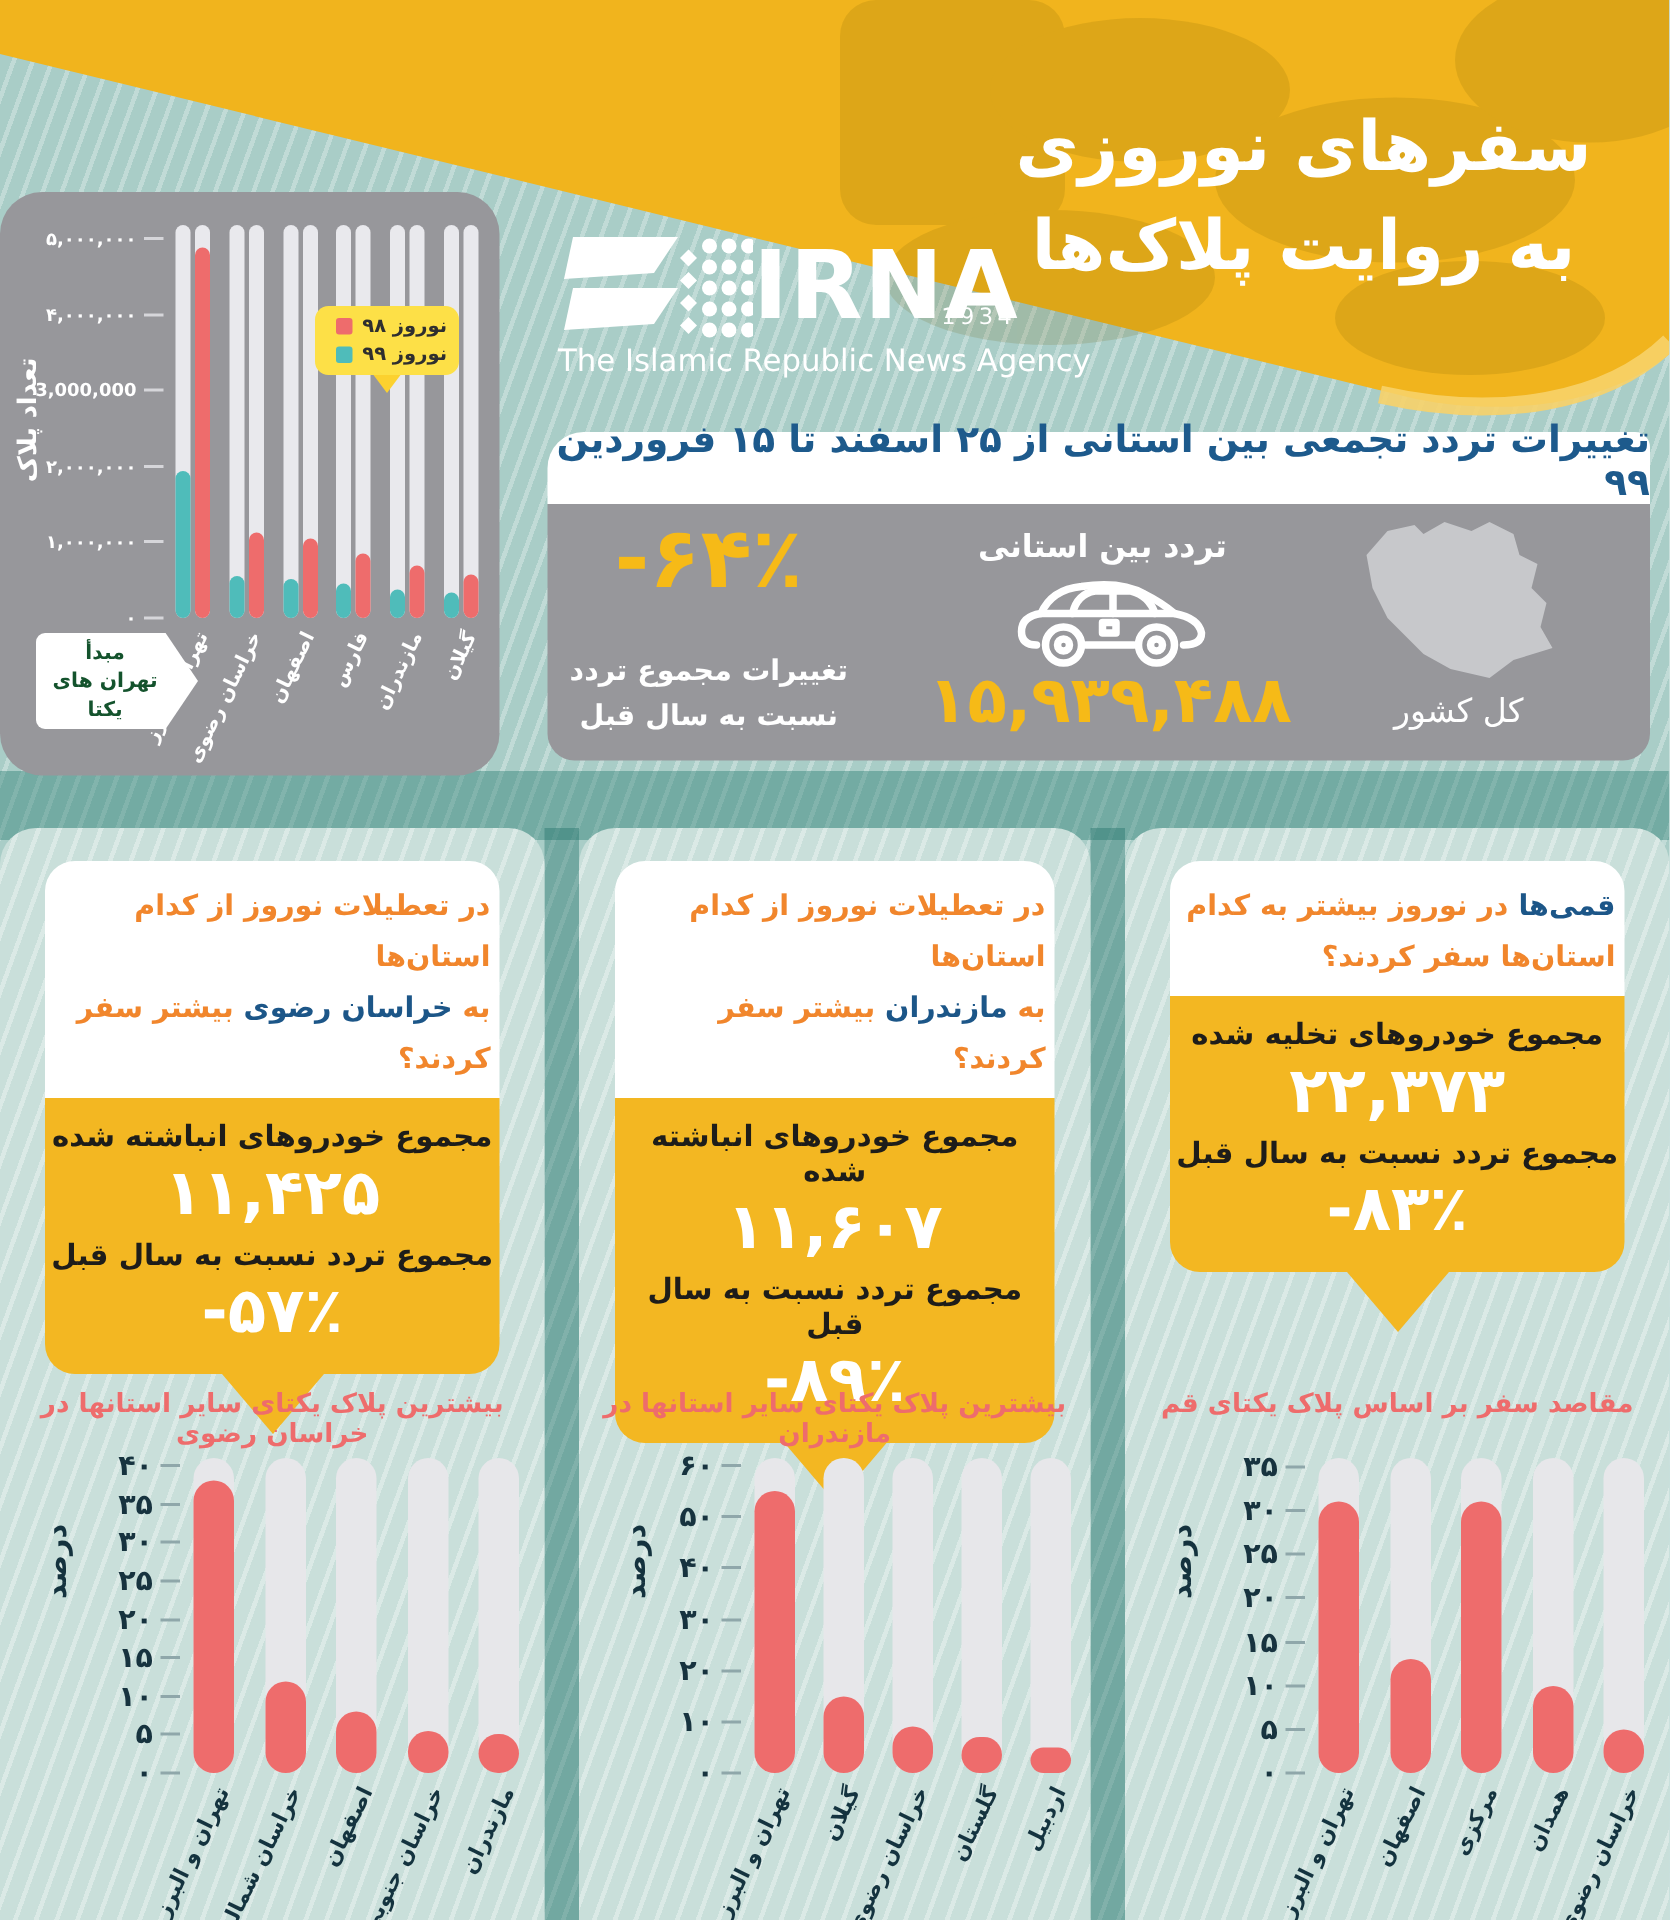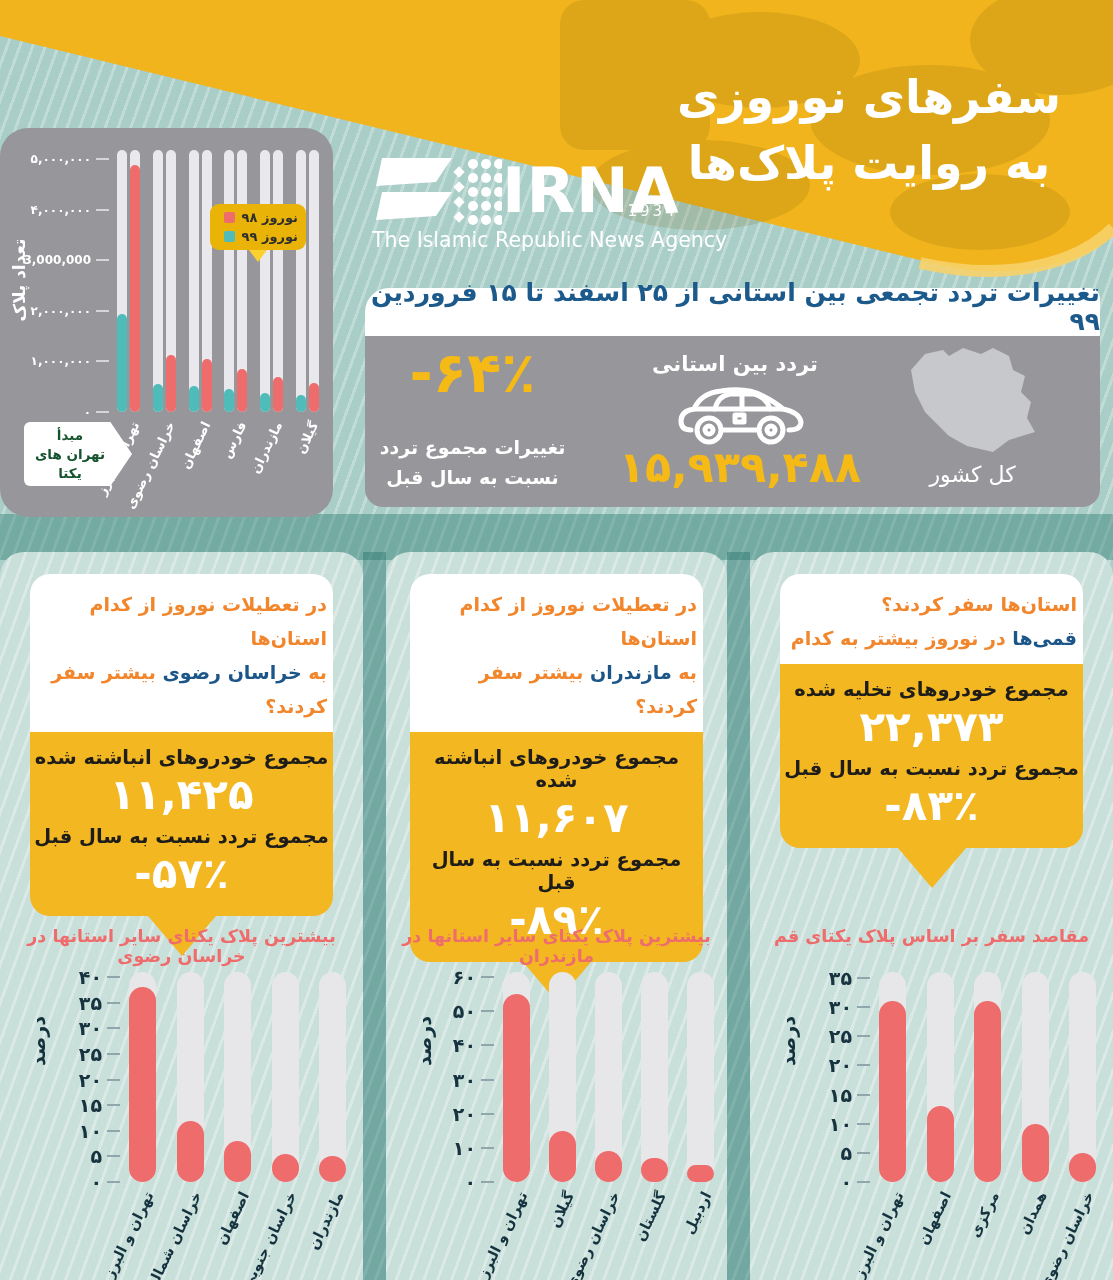--- a/index.html
+++ b/index.html
@@ -38,21 +38,21 @@
        white-space:nowrap;font-weight:bold;}
   .chart0{left:31px;top:22px;width:292px;height:262px;}
   .chart0 .axis{width:78px;}
   .chart0 .plot{left:84px;right:2px;padding:0 2px;}
   .chart0 .track{width:10px;border-radius:5px;}
   .chart0 .fill{border-radius:5px;}
   .chart0 .tick{color:#fff;font-size:12px;font-weight:bold;}
   .chart0 .tdash{background:#d6d6da;}
   .chart0 .cat{color:#fff;font-size:13px;}
   .legend{position:absolute;left:210px;top:76px;width:96px;z-index:3;}
-  .legend-box{background:#eab308;border-radius:9px;padding:6px 8px;display:flex;flex-direction:column;gap:4px;}
+  .legend-box{background:#fde047;border-radius:9px;padding:6px 8px;display:flex;flex-direction:column;gap:4px;}
   .lrow{display:flex;align-items:center;gap:7px;direction:rtl;color:#2f2f2f;font-weight:bold;font-size:13px;}
   .sq{width:11px;height:11px;border-radius:2px;flex:none;}
   .ltail{width:0;height:0;border-left:9px solid transparent;border-right:9px solid transparent;
          border-top:12px solid #fcd12f;margin:0 auto;}
   .origin{position:absolute;left:24px;top:294px;width:108px;height:64px;background:#fff;border-radius:6px;
           clip-path:polygon(0 0,80% 0,100% 50%,80% 100%,0 100%);
           color:#14532d;font-weight:bold;font-size:13.5px;line-height:19px;display:flex;flex-direction:column;
           justify-content:center;text-align:center;padding-right:16px;box-sizing:border-box;direction:rtl;}
 
   
@@ -476,22 +476,22 @@
             <div class="cat" dir="rtl">اردبیل</div>
           </div>
         </div>
     </div>
   </section>
 
   <section class="col colR">
     <div class="colstripes"></div>
     <div class="card">
       <div class="card-top">
+        <div><span class="blue">قمی‌ها</span> <span class="orange">در نوروز بیشتر به کدام</span></div>
         <div><span class="orange"></span><span class="blue"></span><span class="orange">استان‌ها سفر کردند؟</span></div>
-        <div><span class="blue">قمی‌ها</span> <span class="orange">در نوروز بیشتر به کدام</span></div>
       </div>
       <div class="card-body">
         <div class="stat-label">مجموع خودروهای تخلیه شده</div>
         <div class="stat-value">۲۲,۳۷۳</div>
         <div class="stat-label">مجموع تردد نسبت به سال قبل</div>
         <div class="stat-value">-۸۳٪</div>
       </div>
       <div class="card-tail"></div>
     </div>
     <div class="btitle">مقاصد سفر بر اساس پلاک یکتای قم</div>

